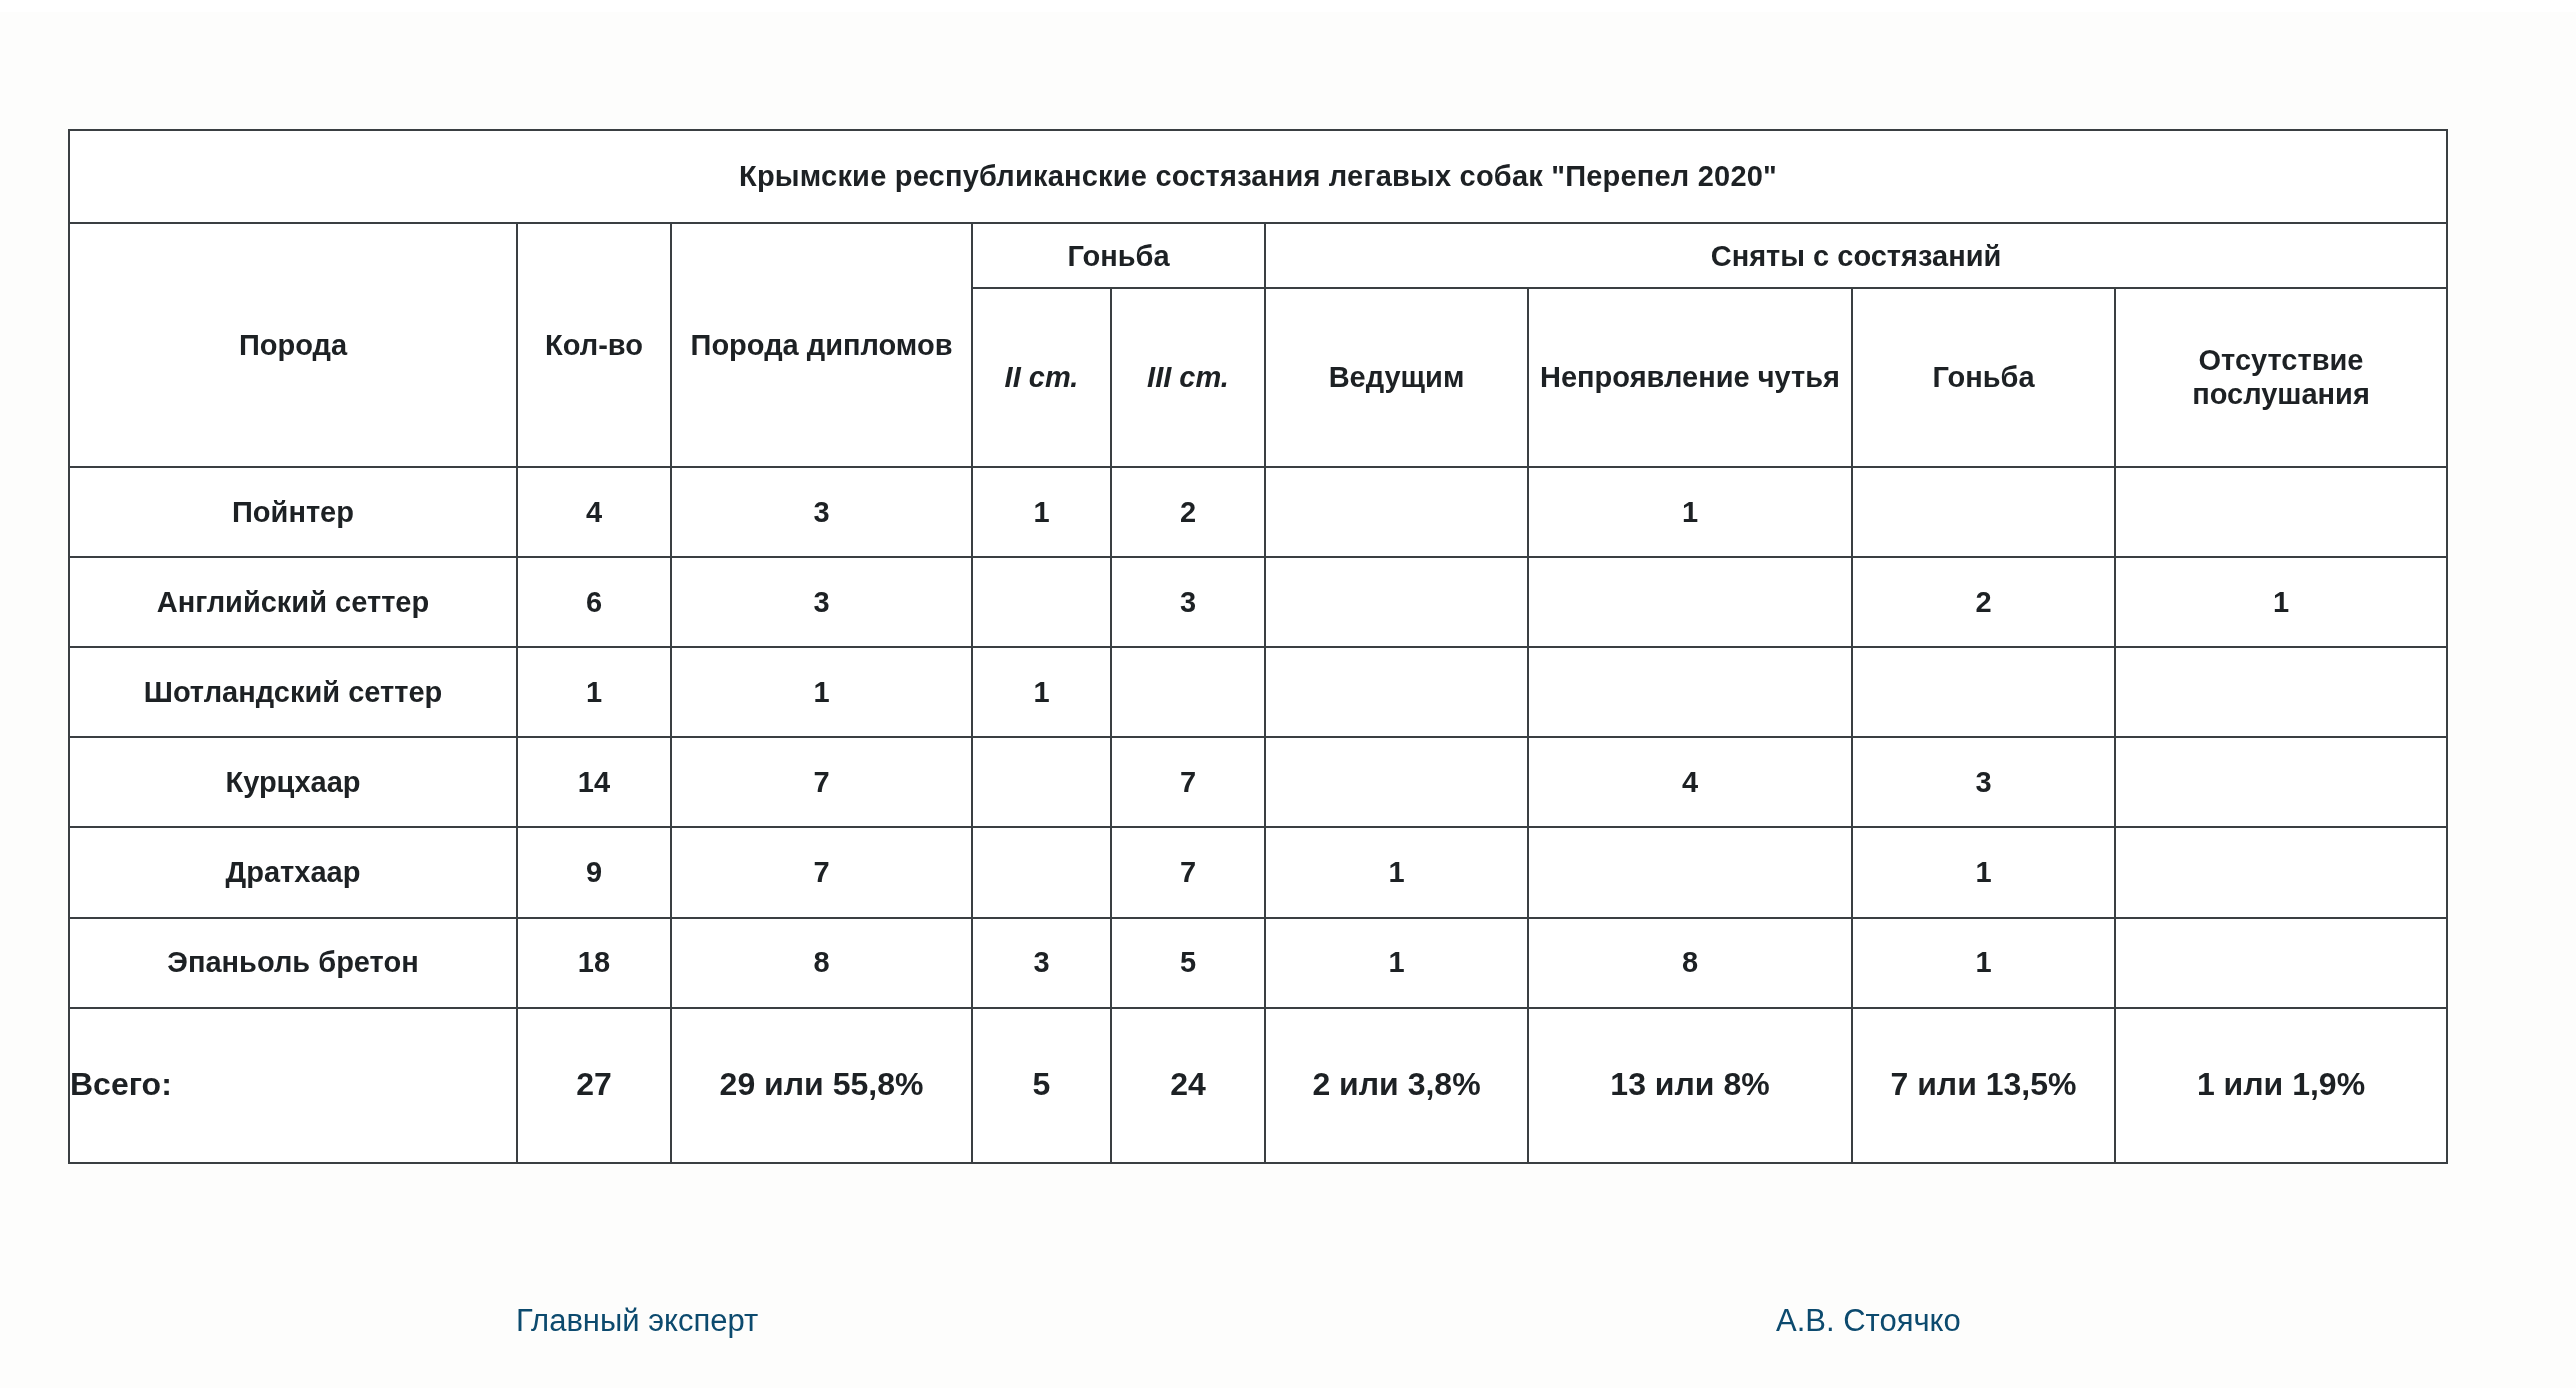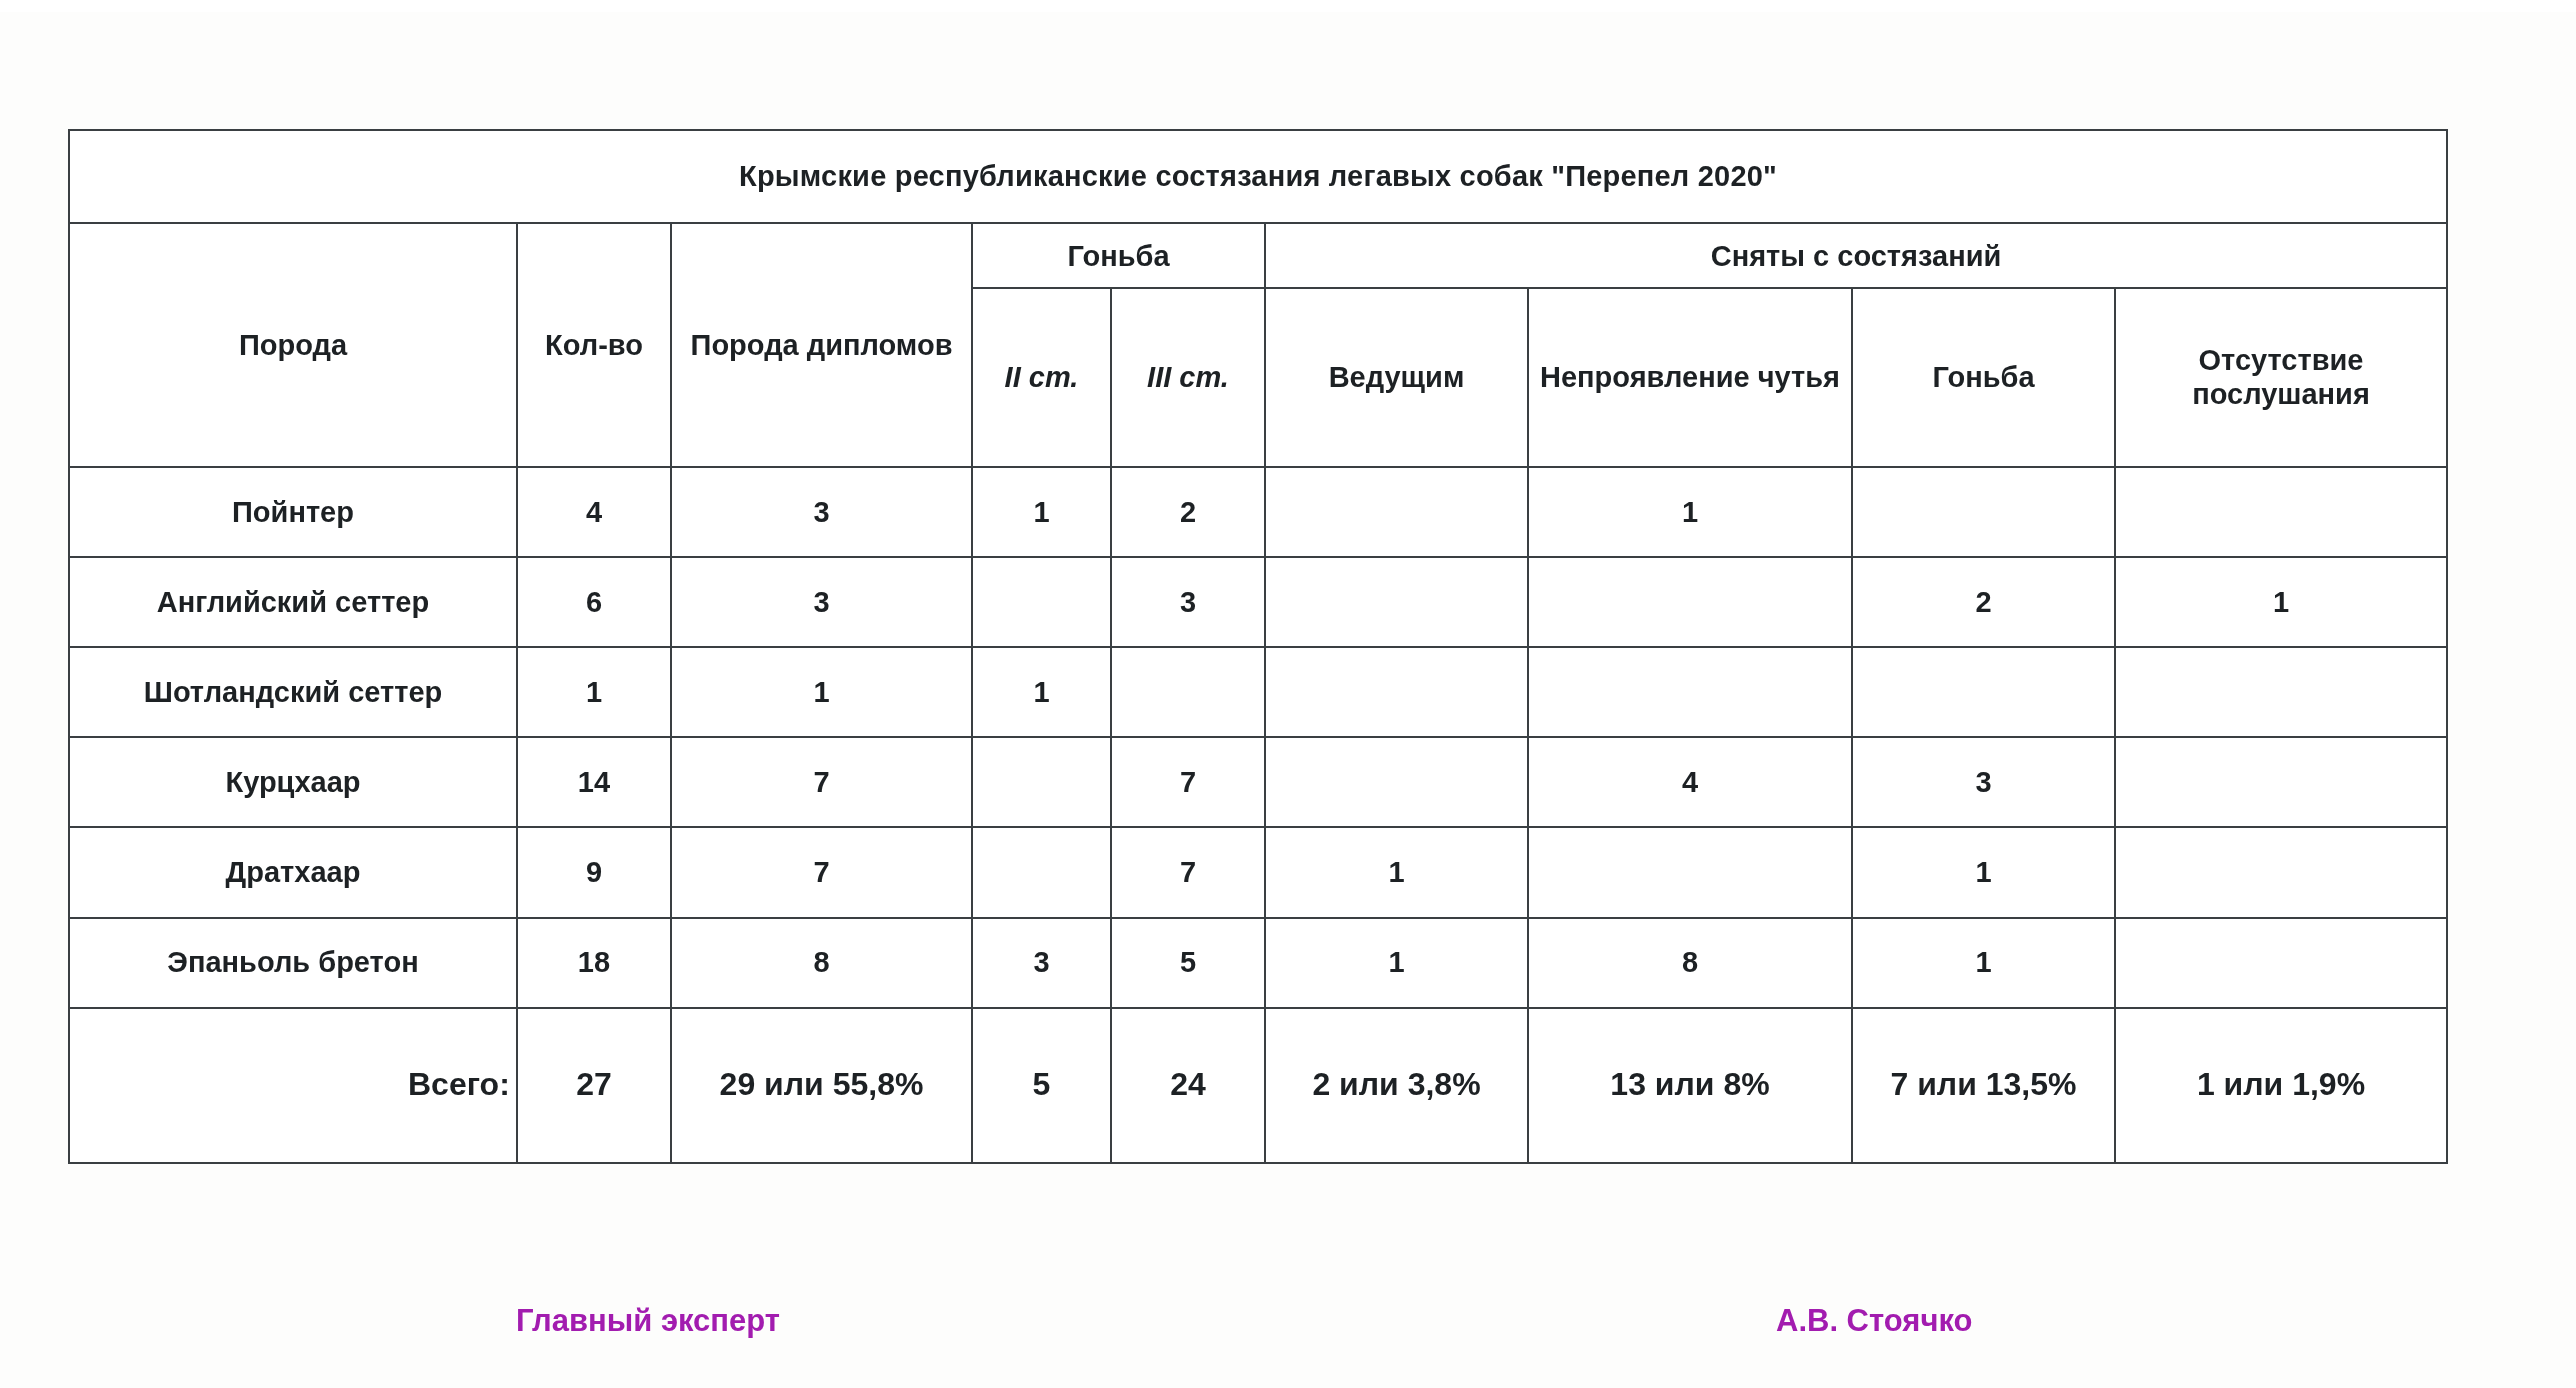--- a/index.html
+++ b/index.html
@@ -95,36 +95,36 @@
 
   tr.data-row td {
     height: 82px;
   }
 
   tr.total-row td {
     height: 147px;
     font-size: 32px;
   }
   tr.total-row td.breed-cell {
-    text-align: right;
+    text-align: left;
     padding-left: 0;
   }
 
   .signatures {
     position: absolute;
     left: 0;
     top: 1291px;
     width: 2576px;
     height: 69px;
   }
   .sig {
     position: absolute;
     font-size: 31px;
-    font-weight: bold;
-    color: #a21caf;
+    font-weight: normal;
+    color: #0c4a6e;
     white-space: nowrap;
   }
   .sig-left  { left: 516px; top: 0; }
   .sig-right { left: 1776px; top: 0; }
 </style>
 </head>
 <body>
 
 <div class="page">
 

